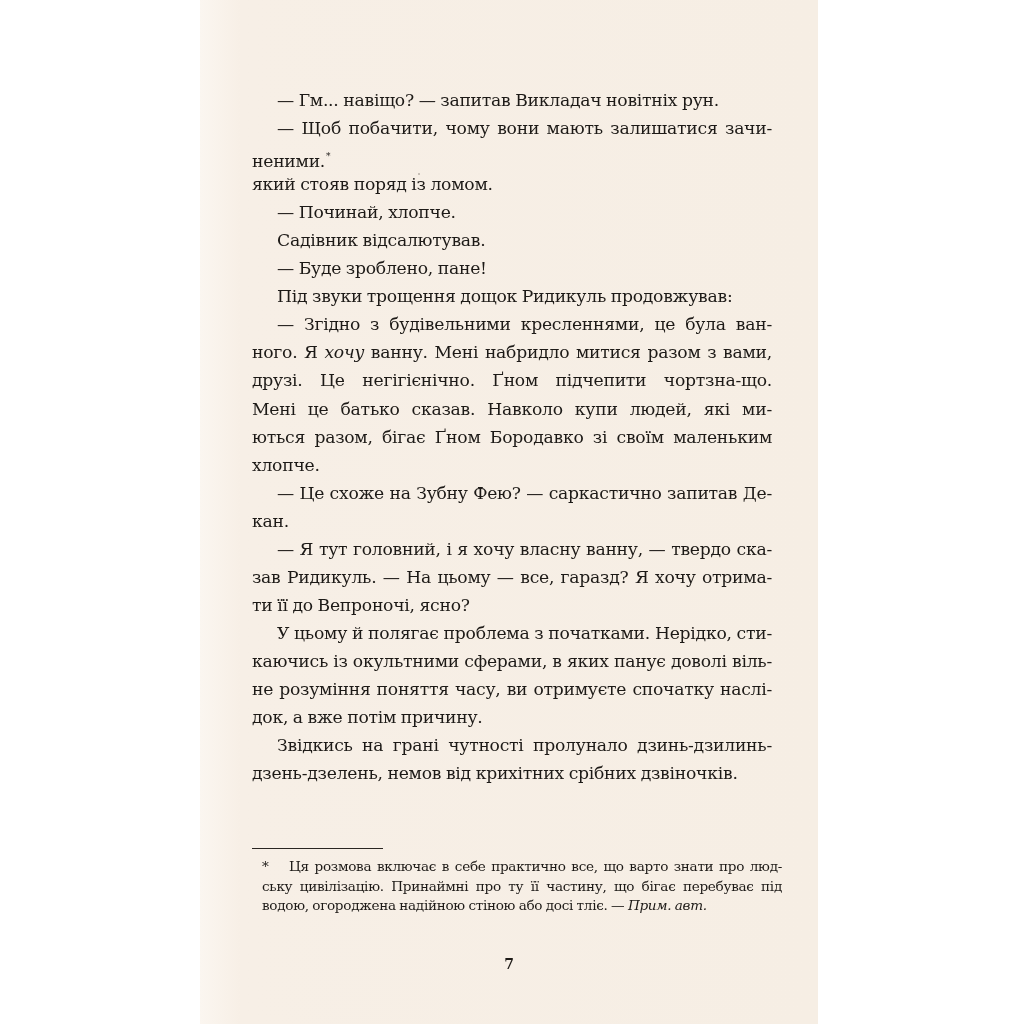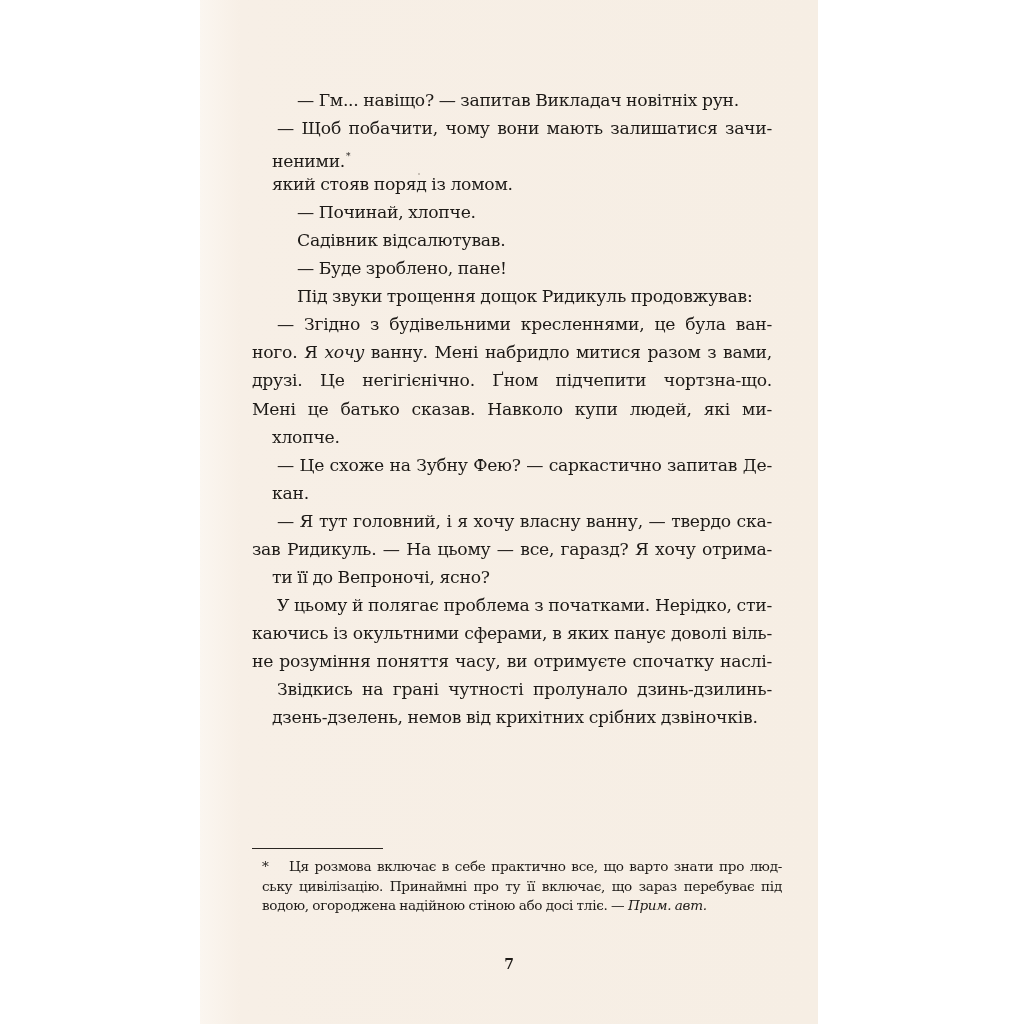--- a/index.html
+++ b/index.html
@@ -32,21 +32,20 @@
       line-height: 28px;
       font-size: 17.2px;
       white-space: nowrap;
       text-align: justify;
       text-align-last: justify;
       letter-spacing: -0.25px;
       word-spacing: -0.5px;
     }
     .line.last {
       text-align-last: left;
-      margin-left: 20px;
     }
     .line.indent {
       padding-left: 25px;
       box-sizing: border-box;
     }
     .line em {
     }
     .fnmark {
       font-size: 9px;
       vertical-align: 8px;
@@ -120,35 +119,37 @@
     <span class="line last"><span>неними.</span><span class="fnmark">*</span></span>
     <span class="line last">який стояв поряд із ломом.</span>
     <span class="line indent last">— Починай, хлопче.</span>
     <span class="line indent last">Садівник відсалютував.</span>
     <span class="line indent last">— Буде зроблено, пане!</span>
     <span class="line indent last">Під звуки трощення дощок Ридикуль продовжував:</span>
     <span class="line indent">— Згідно з будівельними кресленнями, це була ван-</span>
     <span class="line"><span>ного. Я </span><em>хочу</em><span> ванну. Мені набридло митися разом з вами,</span></span>
     <span class="line">друзі. Це негігієнічно. Ґном підчепити чортзна-що.</span>
     <span class="line">Мені це батько сказав. Навколо купи людей, які ми-</span>
+    <span class="line">ються разом, бігає Ґном Бородавко зі своїм маленьким</span>
     <span class="line last">хлопче.</span>
     <span class="line indent">— Це схоже на Зубну Фею? — саркастично запитав Де-</span>
     <span class="line last">кан.</span>
     <span class="line indent">— Я тут головний, і я хочу власну ванну, — твердо ска-</span>
     <span class="line">зав Ридикуль. — На цьому — все, гаразд? Я хочу отрима-</span>
     <span class="line last">ти її до Вепроночі, ясно?</span>
     <span class="line indent">У цьому й полягає проблема з початками. Нерідко, сти-</span>
     <span class="line">каючись із окультними сферами, в яких панує доволі віль-</span>
     <span class="line">не розуміння поняття часу, ви отримуєте спочатку наслі-</span>
+    <span class="line last">док, а вже потім причину.</span>
     <span class="line indent">Звідкись на грані чутності пролунало дзинь-дзилинь-</span>
     <span class="line last">дзень-дзелень, немов від крихітних срібних дзвіночків.</span>
   </div>
 
   <div class="footnote-rule"></div>
 
   <div class="footnote">
     <span class="fline"><span class="fstar">*</span><span>Ця розмова включає в себе практично все, що варто знати про люд-</span></span>
-    <span class="fline">ську цивілізацію. Принаймні про ту її включає, що зараз перебуває під</span>
+    <span class="fline">ську цивілізацію. Принаймні про ту її частину, що бігає перебуває під</span>
     <span class="fline last"><span>водою, огороджена надійною стіною або досі тліє. — </span><em>Прим. авт.</em></span>
   </div>
 
   <div class="page-number">7</div>
 </div>
 
 </body></html>

